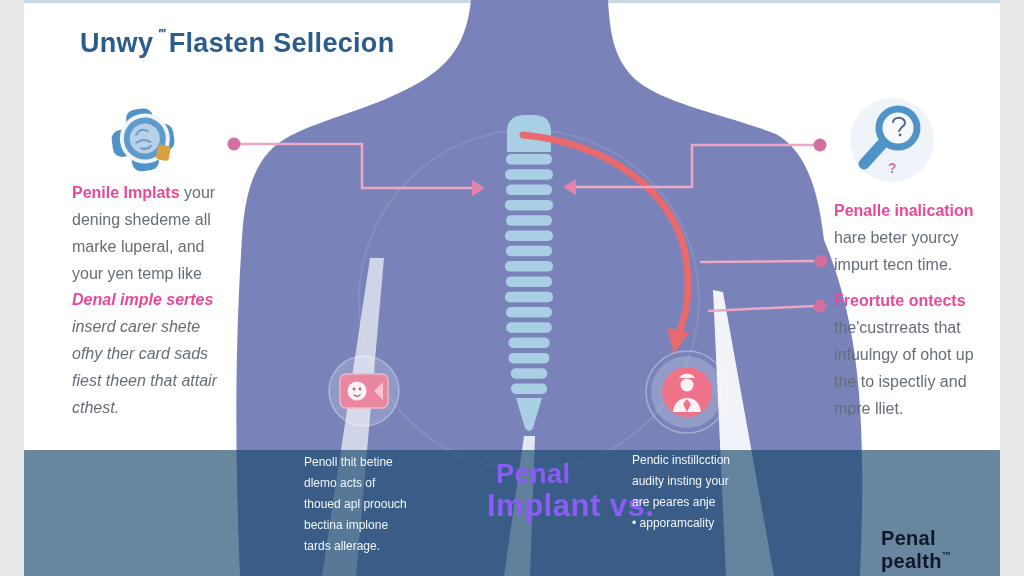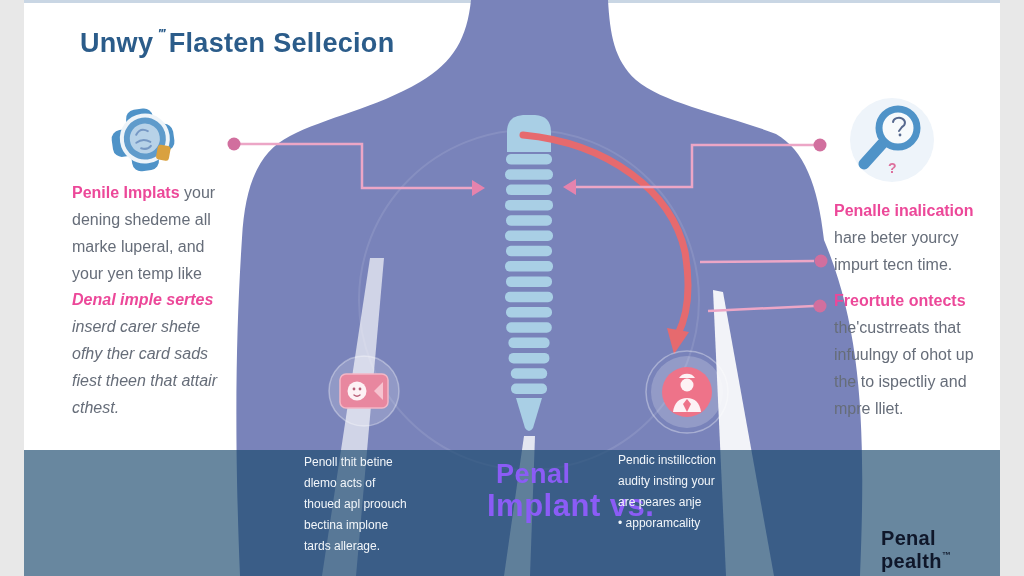--- a/index.html
+++ b/index.html
@@ -16,21 +16,21 @@
   
   .tblock{width:220px;line-height:27px;font-size:16px;color:#666d79;}
   .tblock .hd{color:#ec4899;font-weight:bold;}
   .lblk1{left:48px;top:179px;}
   .lblk2{left:48px;top:286px;font-style:italic;}
   .rblk1{left:810px;top:197px;}
   .rblk2{left:810px;top:287px;}
   
   .band-text{color:#f2f6fa;font-size:12px;line-height:21px;width:150px;}
   .bb-left{left:280px;top:452px;}
-  .bb-right{left:594px;top:450px;}
+  .bb-right{left:608px;top:450px;}
   .bb-title1{left:432px;top:459px;color:#8b5cf6;font-size:27px;font-weight:bold;letter-spacing:.5px;margin-left:40px;}
   .bb-title2{left:463px;top:488px;color:#8b5cf6;font-size:31px;font-weight:bold;letter-spacing:.5px;}
   .logo{left:857px;top:527px;color:#0f172a;font-size:20px;font-weight:bold;letter-spacing:.3px;}
   .logo .mark{font-size:9px;vertical-align:10px;}
   
   .mag-q{left:864px;top:160px;color:#dd6f9c;font-size:14px;font-weight:bold;}
 </style>
 </head>
 <body>
 

